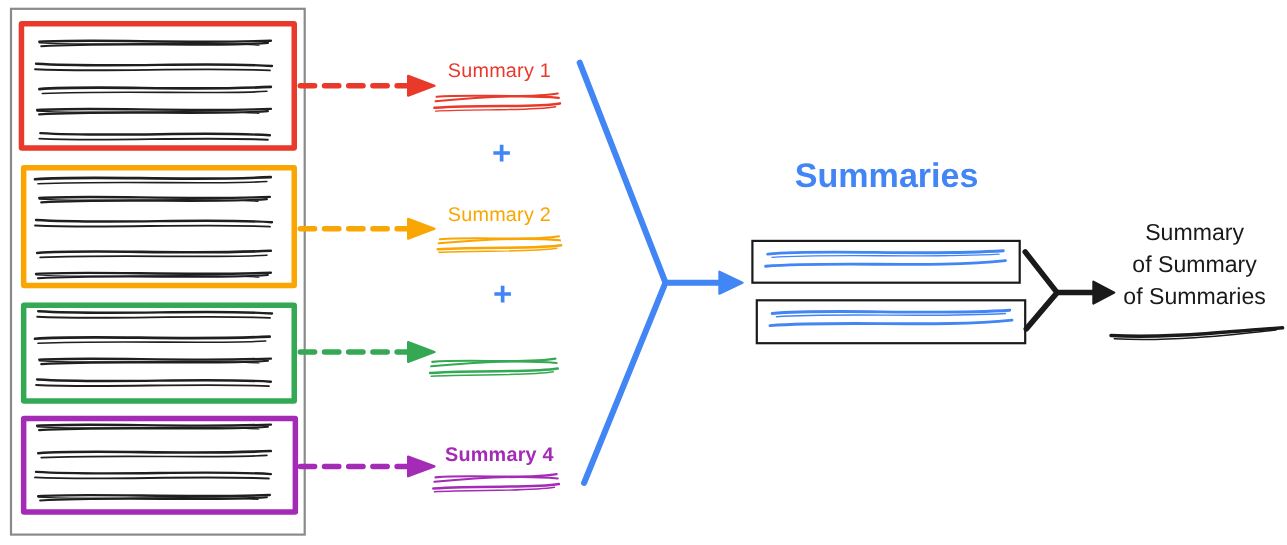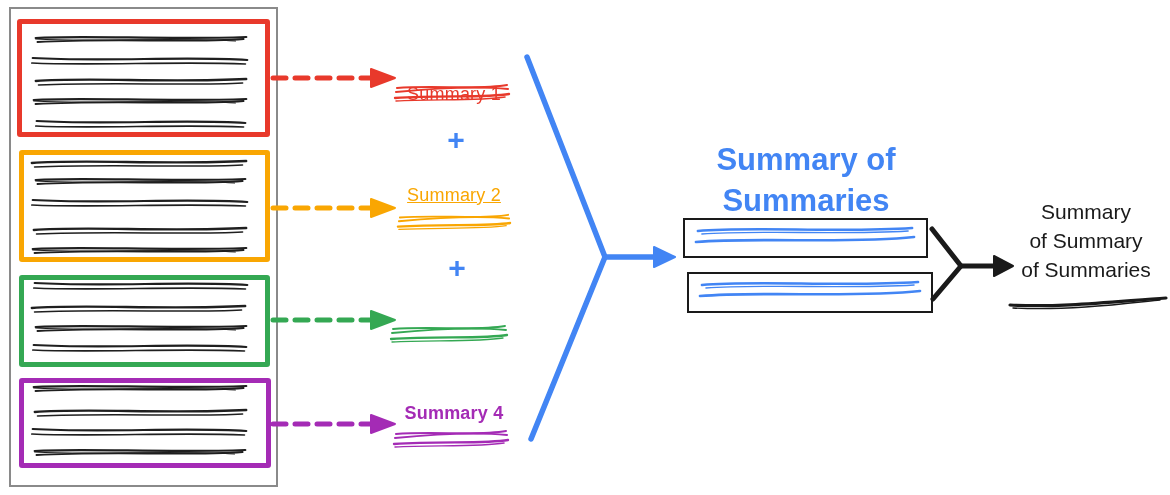--- a/index.html
+++ b/index.html
@@ -20,22 +20,22 @@
   .panel{border:2px solid var(--panel);background:#fff;}
   .chunk{border-style:solid;border-width:5px;border-radius:3px;background:#fff;}
   .chunk.red{border-color:var(--red);}
   .chunk.yellow{border-color:var(--yellow);}
   .chunk.green{border-color:var(--green);}
   .chunk.purple{border-color:var(--purple);}
   .summary-label{
     font-size:18px;font-weight:normal;text-align:center;white-space:nowrap;
     width:118px;letter-spacing:.2px;
   }
-  .summary-label.red{color:var(--red);margin-top:30px;}
-  .summary-label.yellow{color:var(--yellow);text-decoration:underline;}
+  .summary-label.red{color:var(--red);}
+  .summary-label.yellow{color:var(--yellow);}
   .summary-label.green{color:var(--green);}
   .summary-label.purple{color:var(--purple);font-weight:bold;}
   .plus{
     color:var(--blue);font-size:30px;font-weight:bold;line-height:30px;
     width:28px;text-align:center;
   }
   .mid-title{
     color:var(--blue);font-size:31px;font-weight:bold;line-height:41px;
     width:232px;text-align:center;white-space:nowrap;
   }
@@ -57,21 +57,20 @@
   <div class="abs chunk green" style="left:19px;top:275px;width:251px;height:92px;"></div>
   <div class="abs chunk purple" style="left:19px;top:378px;width:252px;height:90px;"></div>
 
   <div class="abs summary-label red" style="left:395px;top:54px;">Summary 1</div>
   <div class="abs plus" style="left:442px;top:125px;">+</div>
   <div class="abs summary-label yellow" style="left:395px;top:185px;">Summary 2</div>
   <div class="abs plus" style="left:443px;top:253px;">+</div>
   <div class="abs summary-label purple" style="left:395px;top:403px;">Summary 4</div>
 
   <div class="abs mid-title" style="left:690px;top:139px;">
-    <div>Summary of</div>
     <div>Summaries</div>
   </div>
   <div class="abs result-box" style="left:683px;top:218px;width:245px;height:40px;"></div>
   <div class="abs result-box" style="left:687px;top:272px;width:246px;height:41px;"></div>
 
   <div class="abs final-label" style="left:1000px;top:197px;">
     <div>Summary</div>
     <div>of Summary</div>
     <div>of Summaries</div>
   </div>

